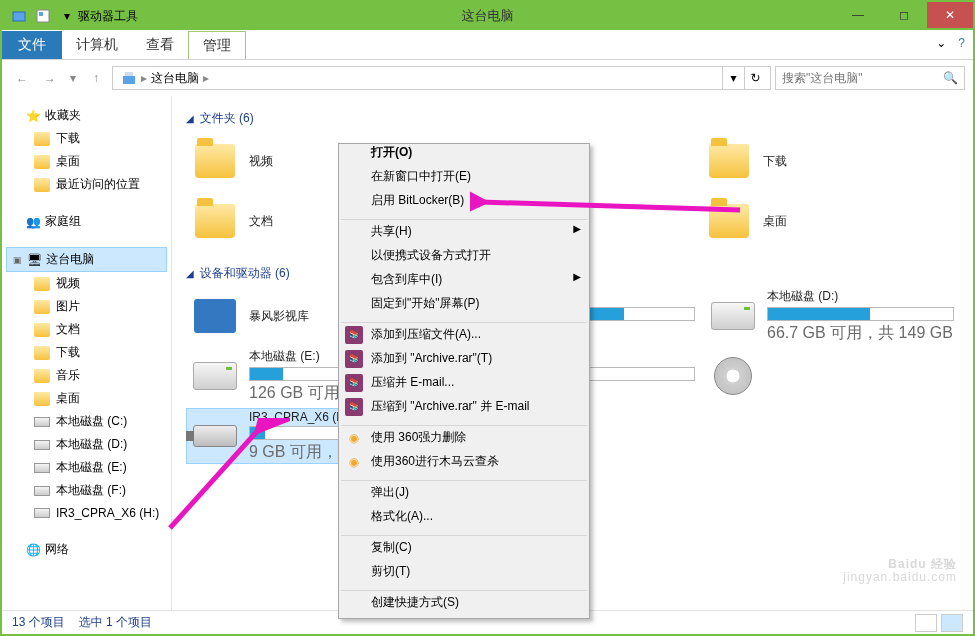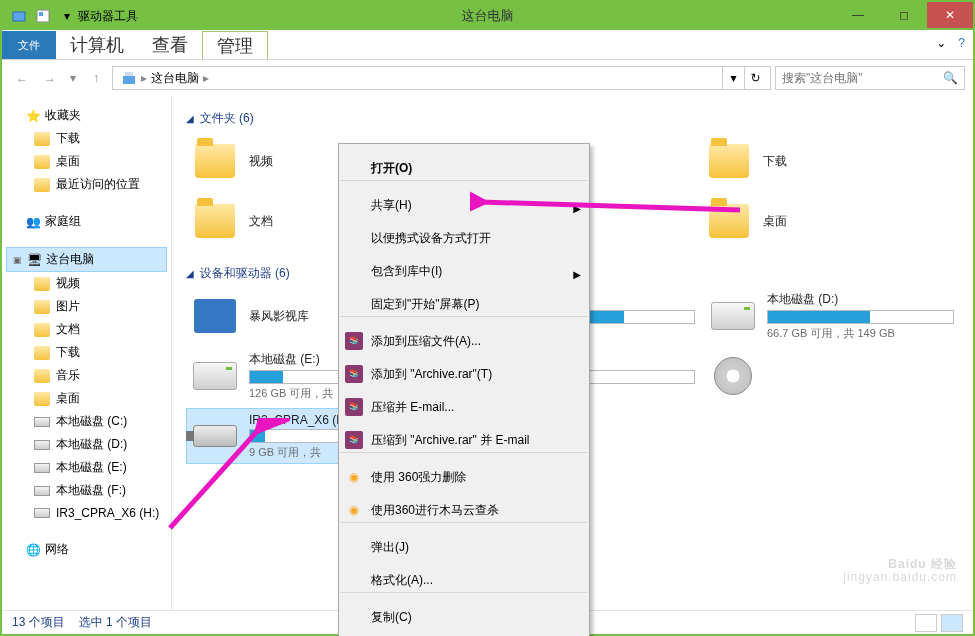--- a/index.html
+++ b/index.html
@@ -9,22 +9,22 @@
 
 .titlebar { height: 28px; background: #76c043; display: flex; align-items: center; position: relative; }
 .titlebar .qat { display: flex; align-items: center; gap: 2px; padding-left: 6px; }
 .titlebar .qat-item { width: 22px; height: 22px; display: flex; align-items: center; justify-content: center; }
 .titlebar .title { position: absolute; left: 50%; transform: translateX(-50%); font-size: 13px; color: #333; }
 .titlebar .controls { position: absolute; right: 0; top: 0; display: flex; }
 .titlebar .controls .btn { width: 46px; height: 26px; display: flex; align-items: center; justify-content: center; color: #333; }
 .titlebar .controls .btn.close { background: #c75050; color: #fff; }
 
 .ribbon-tabs { height: 30px; display: flex; align-items: flex-end; border-bottom: 1px solid #d4d4d4; background: #fff; position: relative; }
-.ribbon-tabs .file-tab { background: #2a7ab9; color: #fff; padding: 5px 16px; height: 28px; display: flex; align-items: center; font-size: 11px; }
-.ribbon-tabs .tab { padding: 5px 14px; height: 28px; display: flex; align-items: center; color: #333; font-size: 18px; }
+.ribbon-tabs .file-tab { background: #2a7ab9; color: #fff; padding: 5px 16px; height: 28px; display: flex; align-items: center; font-size: 14px; }
+.ribbon-tabs .tab { padding: 5px 14px; height: 28px; display: flex; align-items: center; color: #333; font-size: 14px; }
 .ribbon-tabs .context-group { border: 1px solid #a1ca7a; border-bottom: none; }
 .ribbon-tabs .chevron { position: absolute; right: 8px; top: 6px; display: flex; gap: 12px; }
 
 .nav-row { height: 36px; display: flex; align-items: center; padding: 4px 8px; gap: 4px; background: #fff; }
 .nav-row .nav-btn { width: 24px; height: 24px; display: flex; align-items: center; justify-content: center; color: #888; border-radius: 2px; }
 .nav-row .address { flex: 1; display: flex; align-items: center; border: 1px solid #ccc; height: 24px; padding: 0 4px; background: #fff; }
 .nav-row .address .crumb { padding: 0 4px; display: flex; align-items: center; gap: 3px; font-size: 12px; }
 .nav-row .address .sep { color: #888; }
 .nav-row .address-btns { display: flex; }
 .nav-row .address-btns .ab { width: 22px; height: 22px; display: flex; align-items:center; justify-content:center; border-left: 1px solid #ccc; }
@@ -44,28 +44,28 @@
 .section-head { display: flex; align-items: center; gap: 6px; color: #1e3f8b; font-size: 13px; padding: 6px 0; }
 .section-head .exp { font-size: 10px; }
 .items-grid { display: flex; flex-wrap: wrap; gap: 4px; margin-bottom: 10px; }
 .item-tile { width: 255px; height: 56px; display: flex; align-items: center; gap: 10px; padding: 4px; border: 1px solid transparent; }
 .item-tile.selected { background: #cce8ff; border: 1px solid #99d1ff; }
 .item-tile .icon-large { width: 48px; height: 48px; display: flex; align-items: center; justify-content: center; }
 .item-tile .info { flex: 1; display: flex; flex-direction: column; gap: 2px; }
 .item-tile .info .name { font-size: 12px; color: #222; }
 .item-tile .info .bar { height: 14px; border: 1px solid #b9b9b9; background: #fff; position: relative; }
 .item-tile .info .bar .fill { position: absolute; left: 0; top: 0; bottom: 0; background: #26a0da; }
-.item-tile .info .sub { font-size: 11px; color: #6b6b6b; }
+.item-tile .info .sub { font-size: 16px; color: #6b6b6b; }
 
 .statusbar { height: 24px; border-top: 1px solid #e3e3e3; display: flex; align-items: center; padding: 0 10px; gap: 14px; color: #1e3f8b; font-size: 12px; }
 .statusbar .right { margin-left: auto; display:flex; gap:4px; }
 .statusbar .view-btn { width: 22px; height: 18px; border: 1px solid #ccc; }
 
 .context-menu { position: absolute; left: 338px; top: 143px; width: 252px; background: #f0f0f0; border: 1px solid #a7a7a7; box-shadow: 3px 3px 4px rgba(0,0,0,.25); z-index: 50; }
-.context-menu .cm-item { display: flex; align-items: flex-end; height: 24px; padding: 0 20px 0 32px; font-size: 12px; position: relative; margin-top: 9px; }
+.context-menu .cm-item { display: flex; align-items: flex-start; height: 24px; padding: 0 20px 0 32px; font-size: 12px; position: relative; }
 .context-menu .cm-item.bold { font-weight: bold; }
 .context-menu .cm-item .arrow { position: absolute; right: 8px; font-size: 10px; }
 .context-menu .cm-item .ic { position: absolute; left: 6px; width: 18px; height: 18px; display:flex; align-items:center; justify-content:center; }
 .context-menu .cm-sep { height: 1px; background: #d7d7d7; margin: 3px 2px; }
 
 .arrow-annot { position: absolute; z-index: 60; pointer-events: none; }
 
 .folder-icon { width:40px; height:34px; background: linear-gradient(#ffe9a6,#f5c23d); border-radius: 2px 2px 4px 4px; position: relative; }
 .folder-icon::before { content:""; position:absolute; top:-6px; left:2px; width:16px; height:8px; background:#f5c23d; border-radius:2px 2px 0 0; }
 .drive-icon { width:44px; height:28px; background: linear-gradient(#f7f7f7,#cfcfcf); border:1px solid #aaa; border-radius:3px; position:relative; }
@@ -341,20 +341,26 @@
       <div class="view-btn"></div>
       <div class="view-btn" style="background:#cce8ff"></div>
     </div>
   </div>
 </div>
 
 <div class="context-menu" id="ctx">
     <div class="cm-item bold">
       <span>打开(O)</span>
     </div>
+    <div class="cm-item">
+      <span>在新窗口中打开(E)</span>
+    </div>
+    <div class="cm-item">
+      <span>启用 BitLocker(B)</span>
+    </div>
     <div class="cm-sep"></div>
     <div class="cm-item">
       <span>共享(H)</span>
       <span class="arrow">▶</span>
     </div>
     <div class="cm-item">
       <span>以便携式设备方式打开</span>
     </div>
     <div class="cm-item">
       <span>包含到库中(I)</span>

